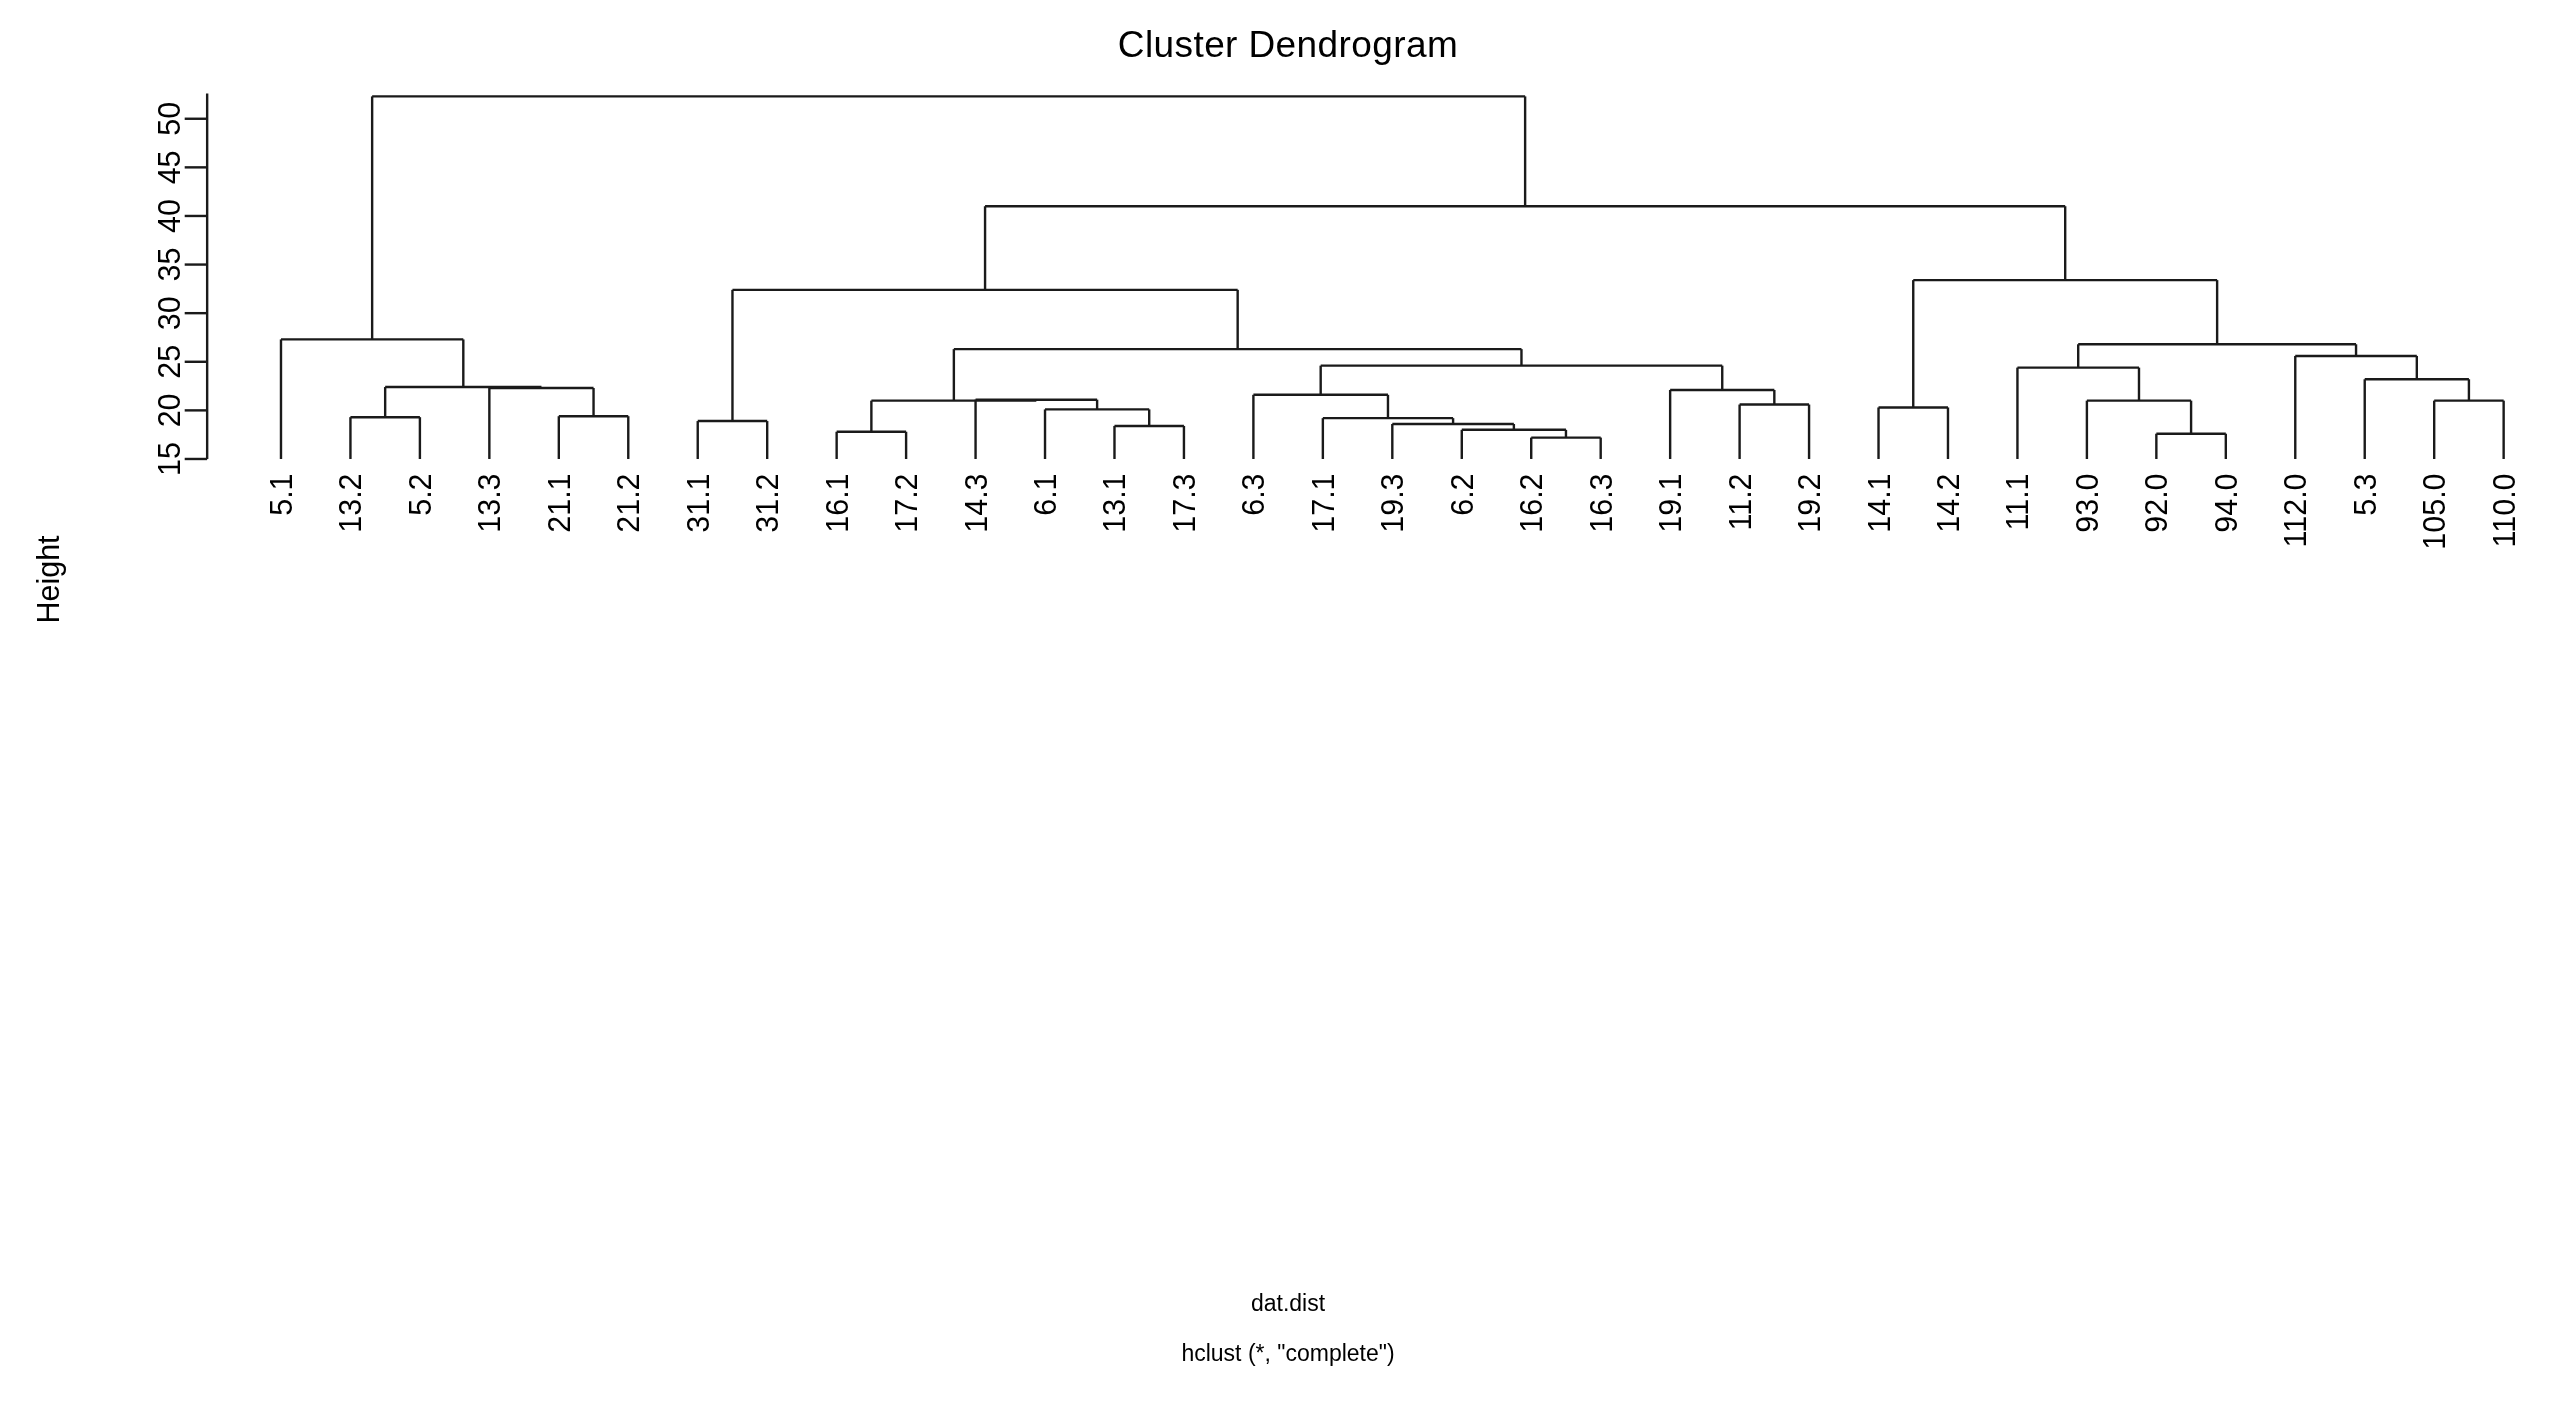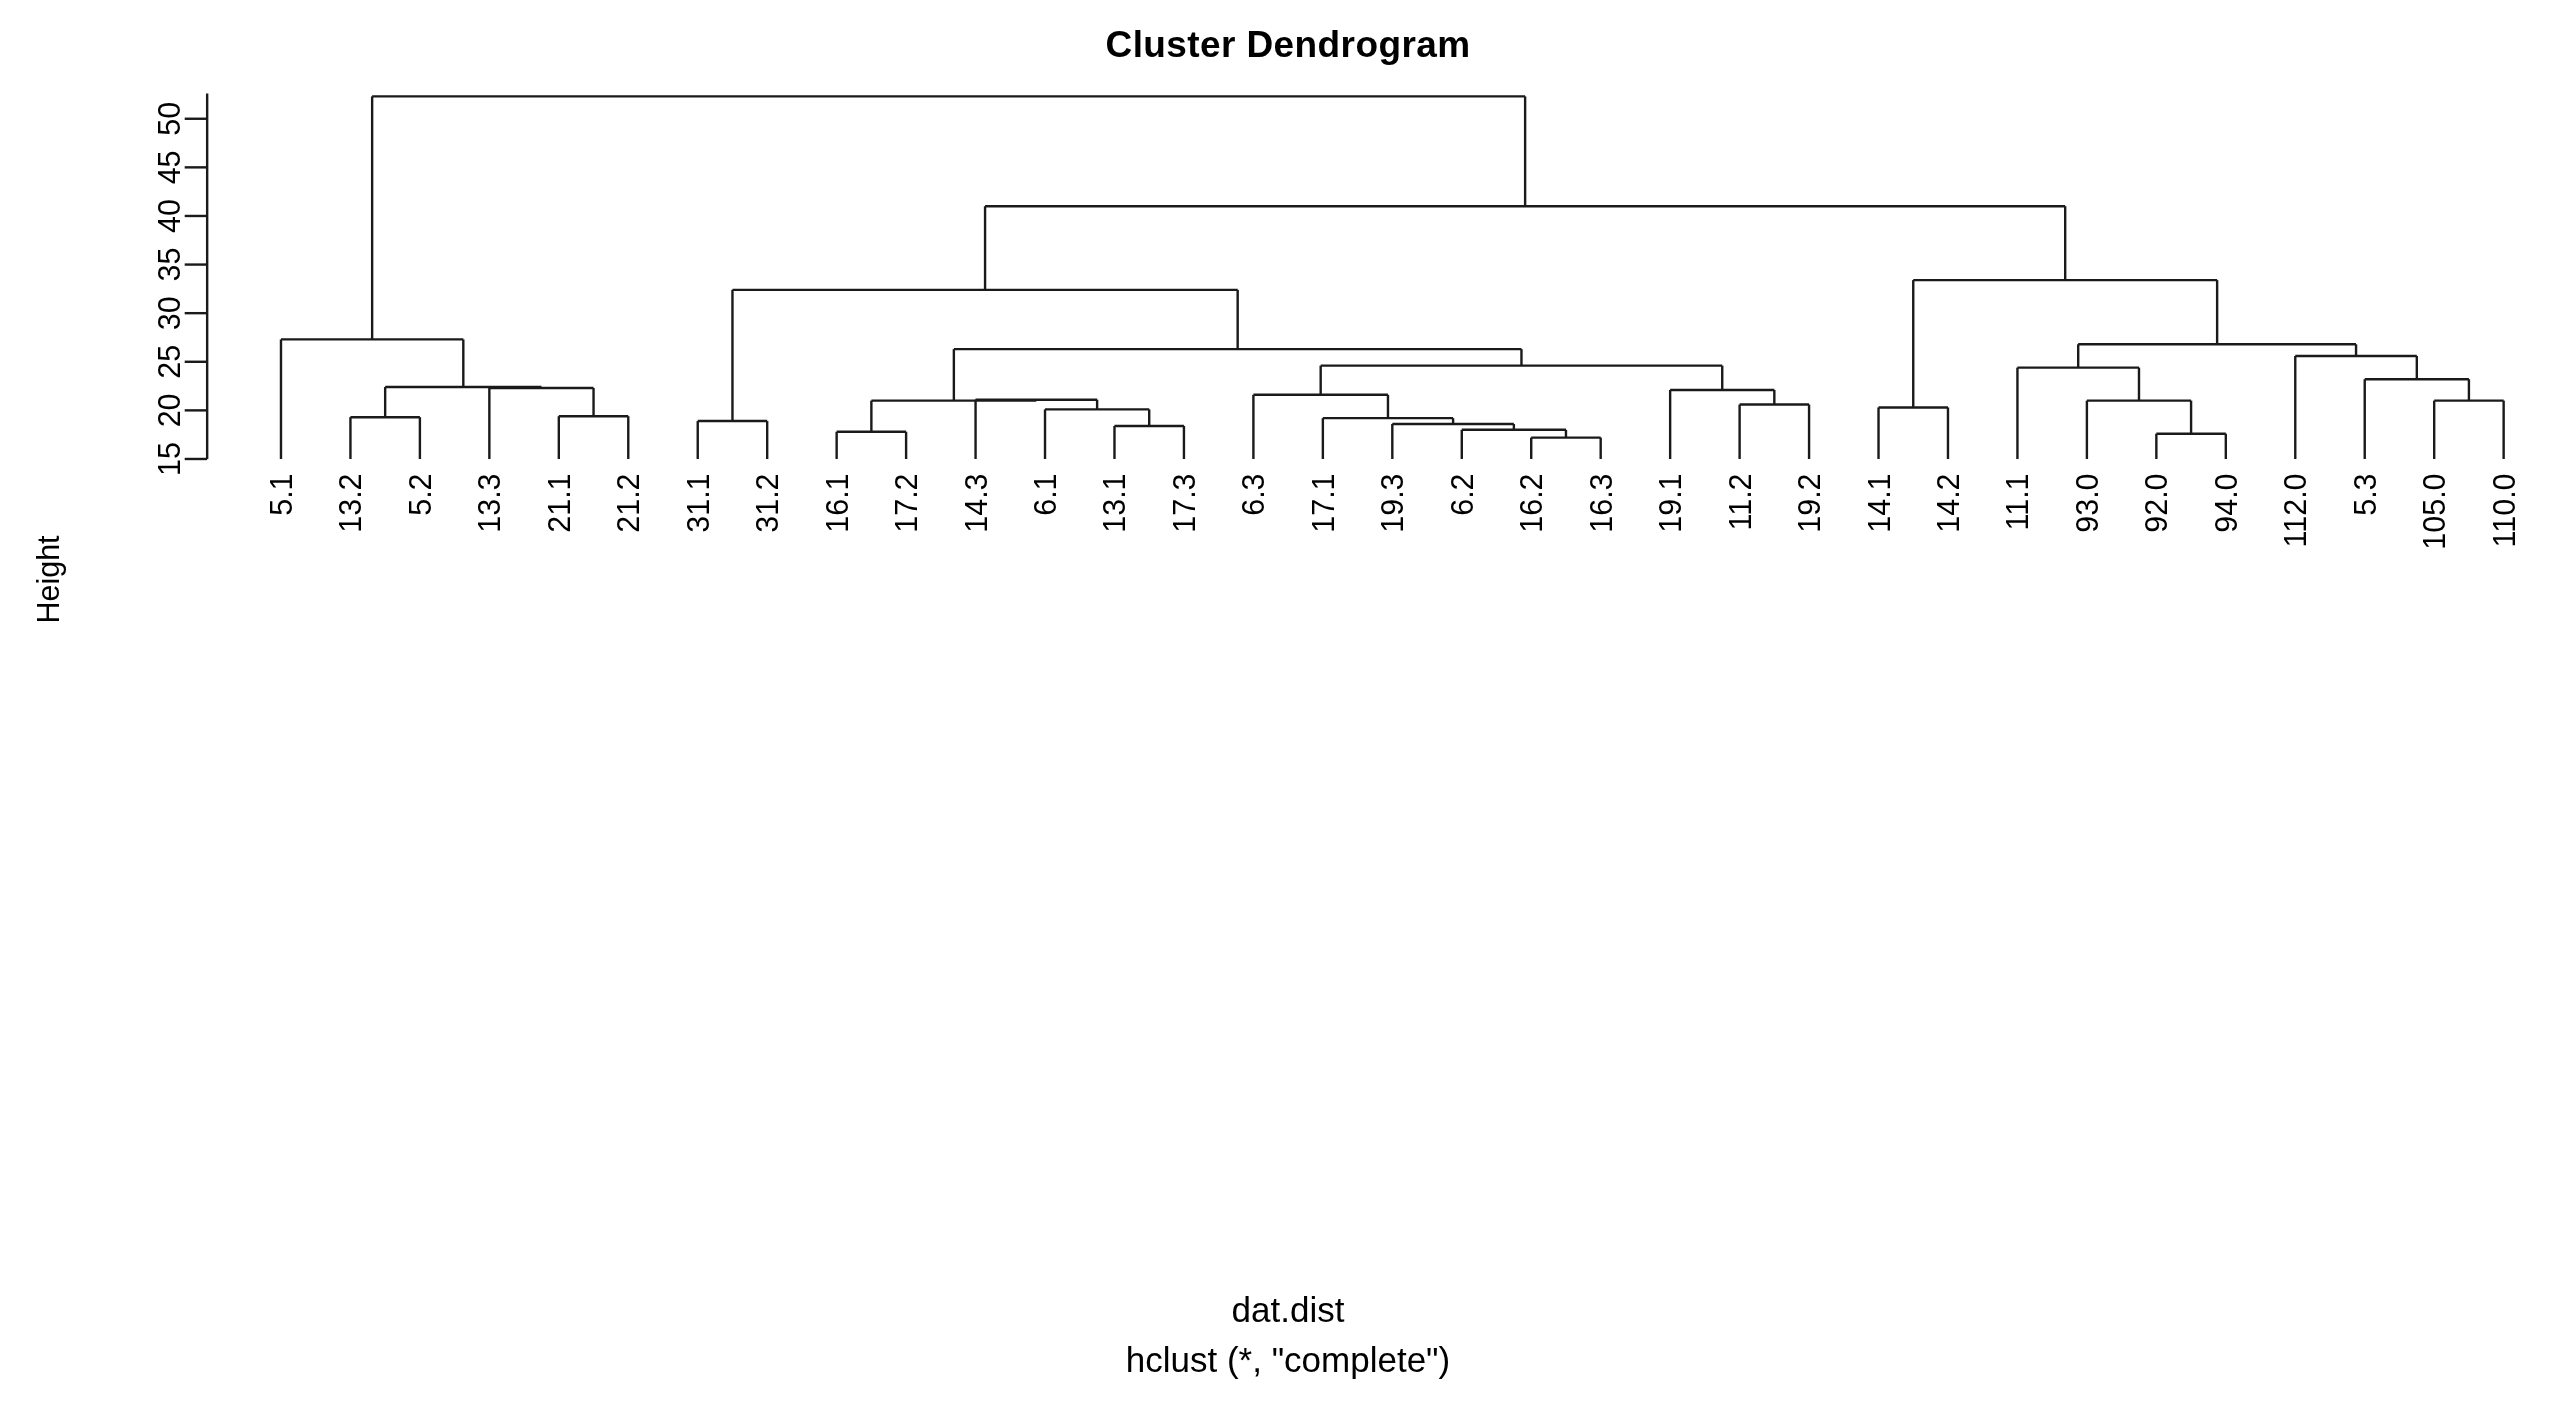--- a/index.html
+++ b/index.html
@@ -21,39 +21,39 @@
     width: 2576px;
     height: 1401px;
   }
   .plot-title {
     position: absolute;
     left: 0;
     top: 24px;
     width: 2576px;
     text-align: center;
     font-size: 37px;
-    font-weight: bold;
+    font-weight: normal;
     letter-spacing: 0.4px;
   }
   .ylab {
     position: absolute;
     left: 0px;
     top: 562px;
     width: 96px;
     text-align: center;
     font-size: 30.5px;
     transform: rotate(-90deg);
     transform-origin: center center;
     white-space: nowrap;
   }
   .caption {
     position: absolute;
     width: 2576px;
     text-align: center;
-    font-size: 35px;
+    font-size: 23px;
   }
   #caption-main  { top: 1290px; left: 0; }
   #caption-sub   { top: 1340px; left: 0; }
   svg.dendro {
     position: absolute;
     left: 0;
     top: 0;
     width: 2576px;
     height: 1401px;
   }

